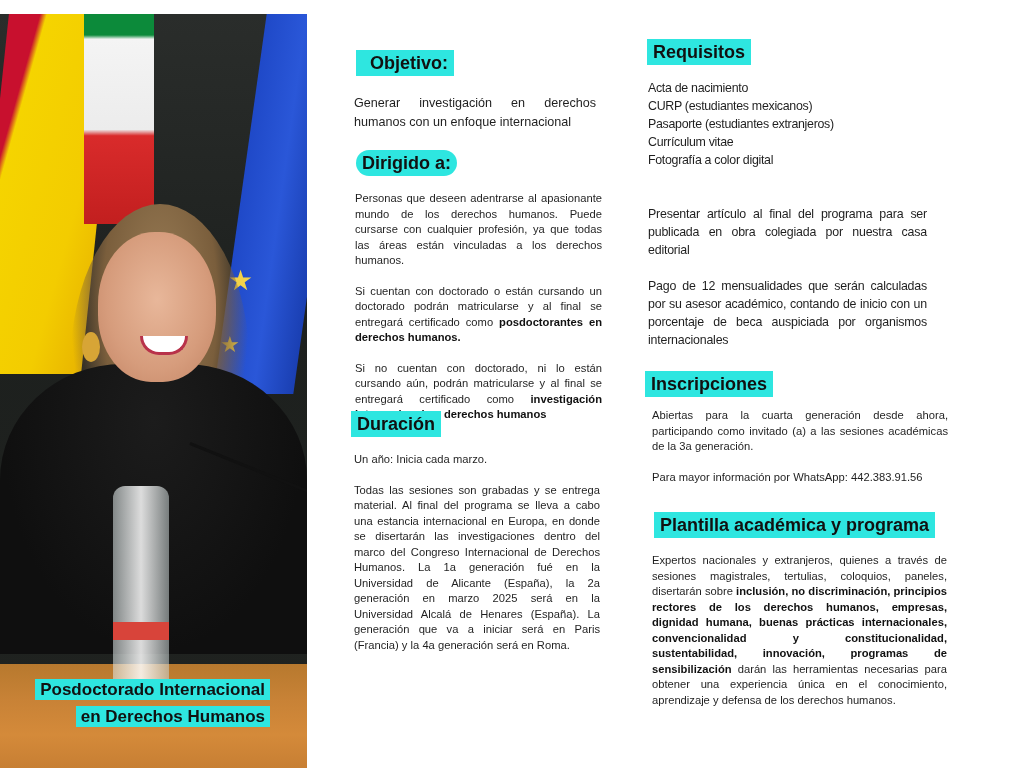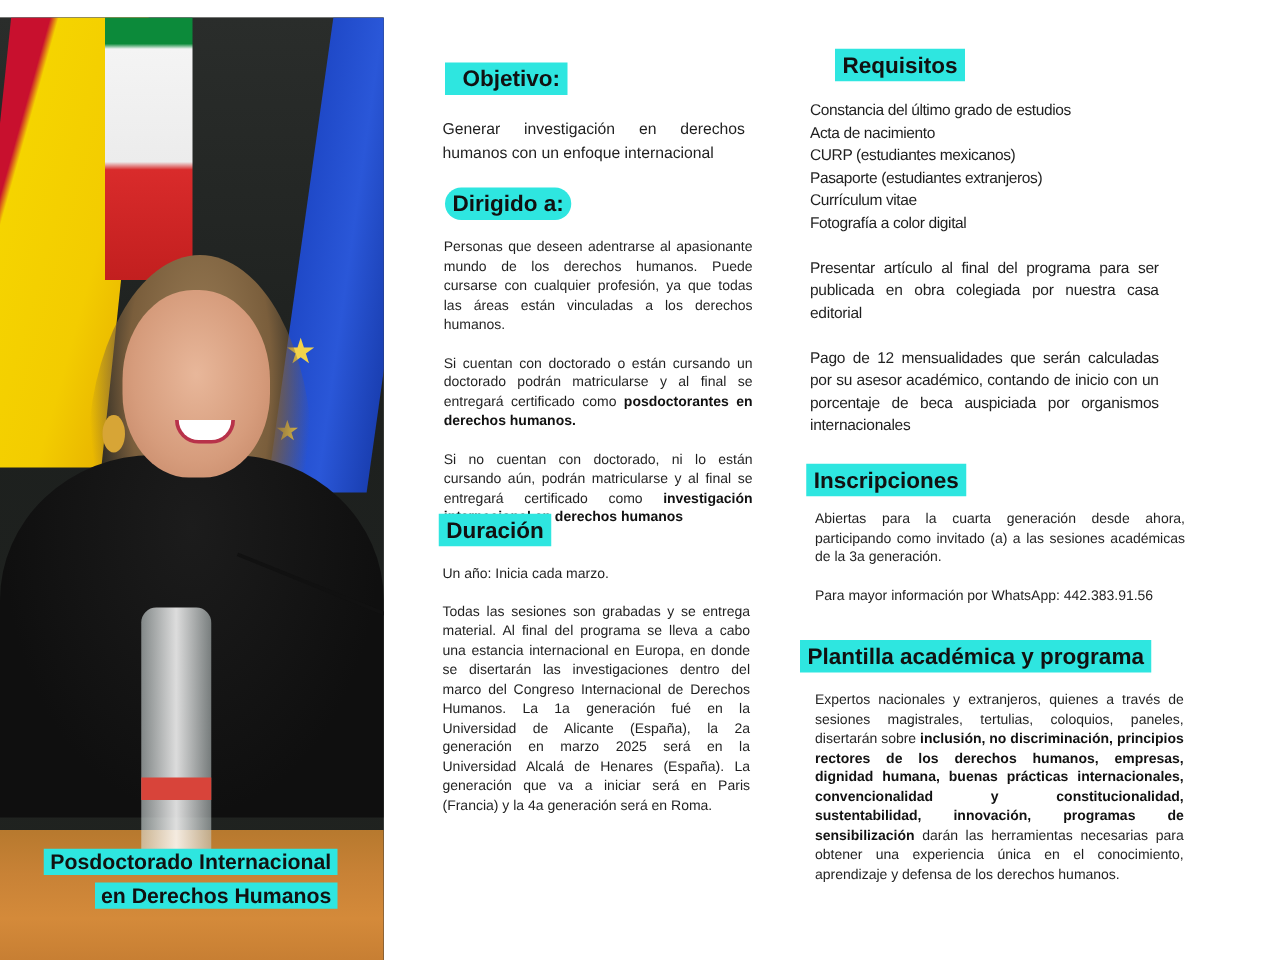--- a/index.html
+++ b/index.html
@@ -89,36 +89,35 @@
   <p><span>Si cuentan con doctorado o están cursando un doctorado podrán matricularse y al final se entregará certificado como </span><b>posdoctorantes en derechos humanos.</b></p>
   <p><span>Si no cuentan con doctorado, ni lo están cursando aún, podrán matricularse y al final se entregará certificado como </span><b>investigación internacional en derechos humanos</b></p>
 </div>
 
 <div class="heading" style="left:351px; top:411px;">Duración</div>
 <div class="text" style="left:354px; top:452px; width:246px;">
   <p>Un año: Inicia cada marzo.</p>
   <p>Todas las sesiones son grabadas y se entrega material. Al final del programa se lleva a cabo una estancia internacional en Europa, en donde se disertarán las investigaciones dentro del marco del Congreso Internacional de Derechos Humanos. La 1a generación fué en la Universidad de Alicante (España), la 2a generación en marzo 2025 será en la Universidad Alcalá de Henares (España). La generación que va a iniciar será en Paris (Francia) y la 4a generación será en Roma.</p>
 </div>
 
-<div class="heading" style="left:647px; top:39px;margin-left:21px;">Requisitos</div>
+<div class="heading" style="left:647px; top:39px;">Requisitos</div>
 <ul class="req-list">
-  <li>Constancia del último grado de estudios</li>
   <li>Acta de nacimiento</li>
   <li>CURP (estudiantes mexicanos)</li>
   <li>Pasaporte (estudiantes extranjeros)</li>
   <li>Currículum vitae</li>
   <li>Fotografía a color digital</li>
 </ul>
 <div class="text" style="left:648px; top:205px; width:279px; font-size:12.4px; line-height:18px; letter-spacing:-0.2px;">
   <p style="margin-bottom:18px;">Presentar artículo al final del programa para ser publicada en obra colegiada por nuestra casa editorial</p>
   <p>Pago de 12 mensualidades que serán calculadas por su asesor académico, contando de inicio con un porcentaje de beca auspiciada por organismos internacionales</p>
 </div>
 
 <div class="heading" style="left:645px; top:371px;">Inscripciones</div>
 <div class="text" style="left:652px; top:408px; width:296px;">
   <p>Abiertas para la cuarta generación desde ahora, participando como invitado (a) a las sesiones académicas de la 3a generación.</p>
   <p>Para mayor información por WhatsApp: 442.383.91.56</p>
 </div>
 
-<div class="heading" style="left:640px; top:512px;">Plantilla académica y programa</div>
+<div class="heading" style="left:654px; top:512px;">Plantilla académica y programa</div>
 <div class="text" style="left:652px; top:553px; width:295px;">
   <p><span>Expertos nacionales y extranjeros, quienes a través de sesiones magistrales, tertulias, coloquios, paneles, disertarán sobre </span><b>inclusión, no discriminación, principios rectores de los derechos humanos, empresas, dignidad humana, buenas prácticas internacionales, convencionalidad y constitucionalidad, sustentabilidad, innovación, programas de sensibilización</b><span> darán las herramientas necesarias para obtener una experiencia única en el conocimiento, aprendizaje y defensa de los derechos humanos.</span></p>
 </div>
 
 </body></html>

